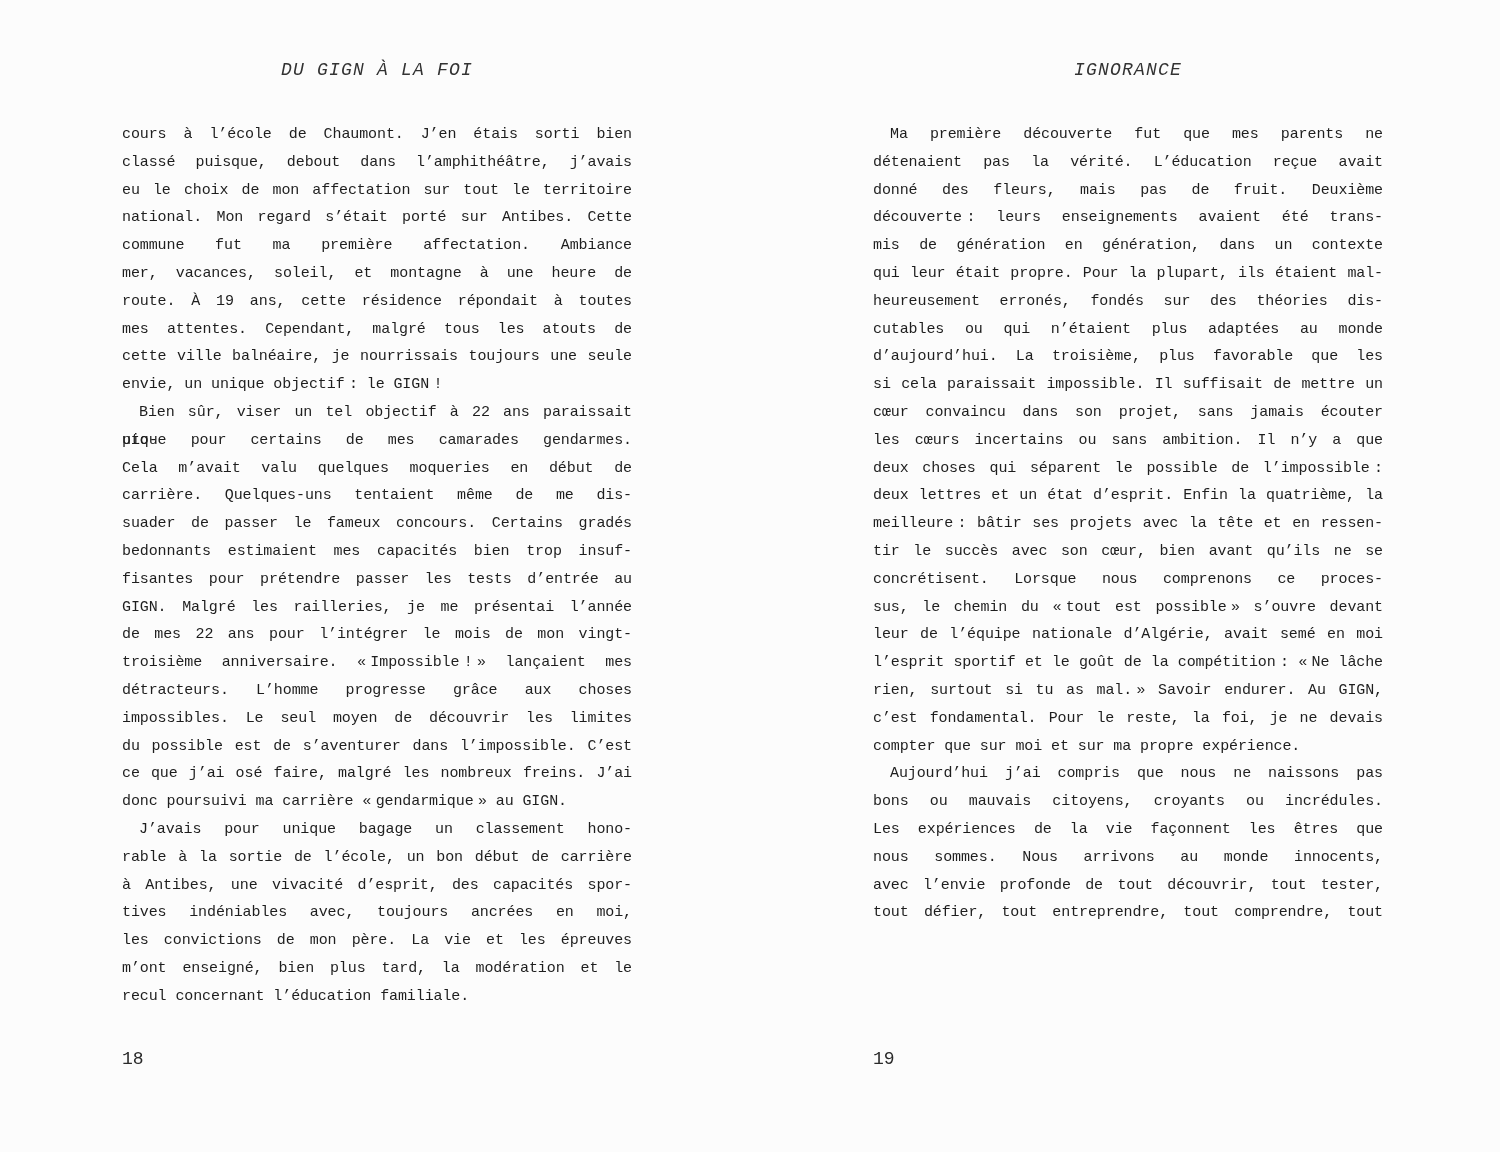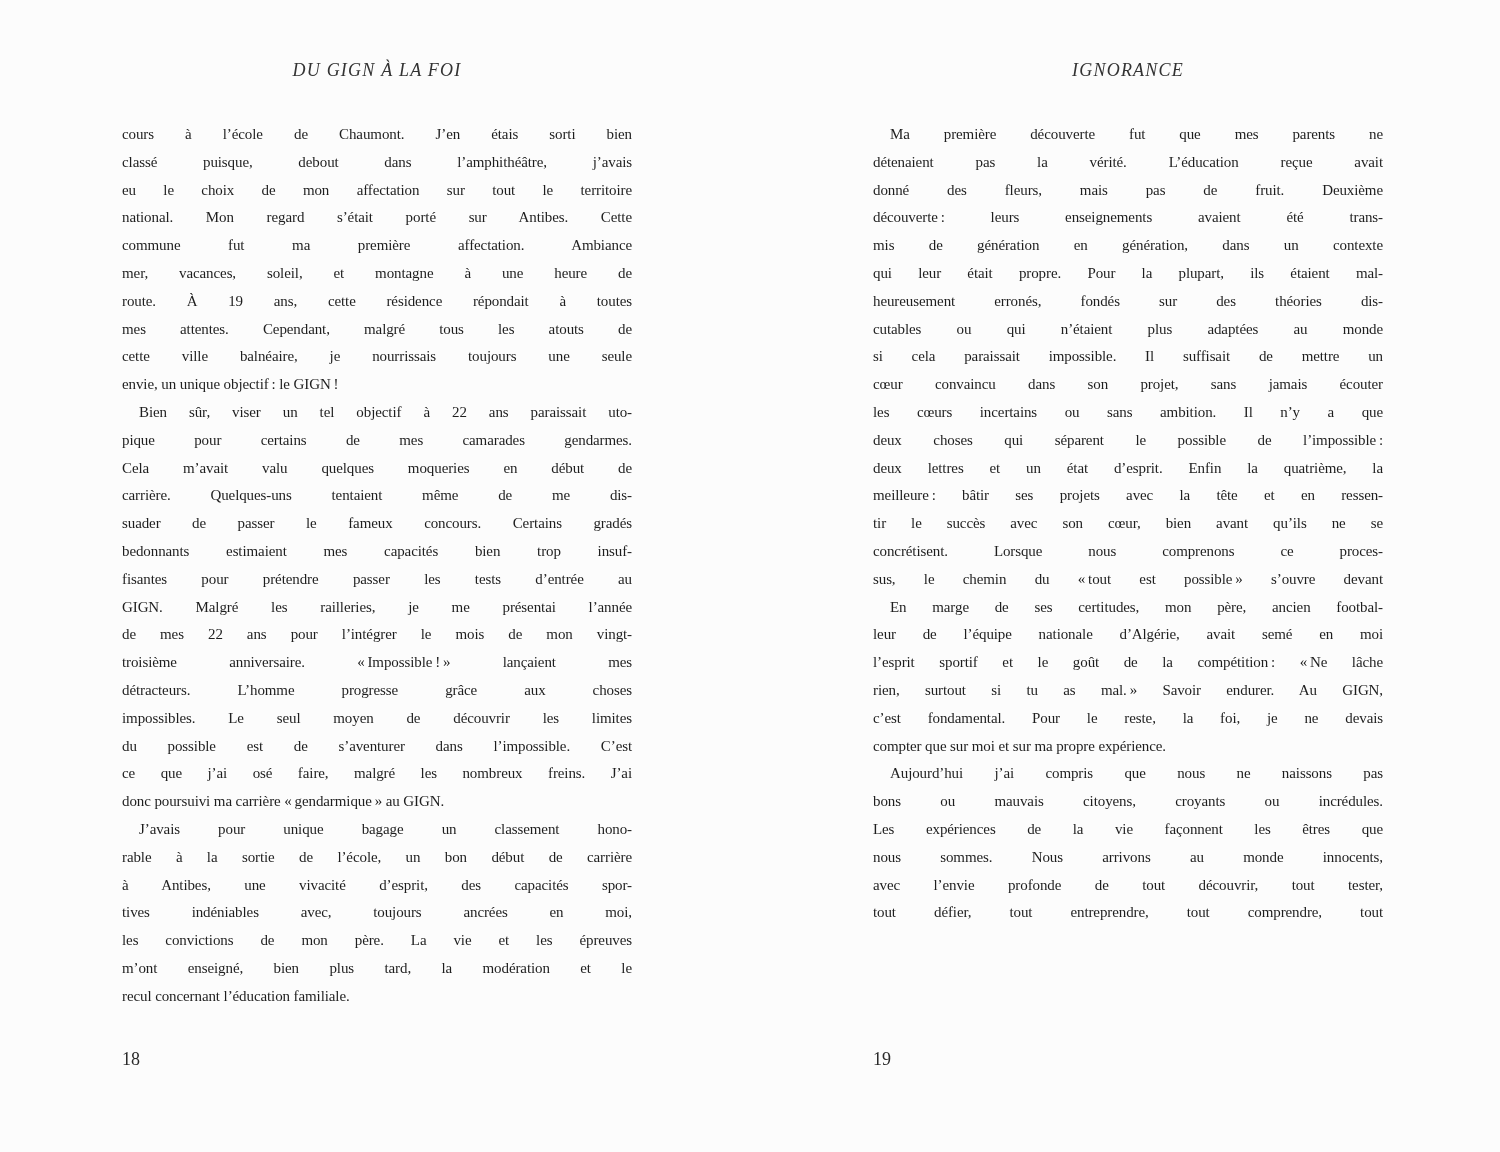--- a/index.html
+++ b/index.html
@@ -4,21 +4,21 @@
 <style>
   html, body { margin: 0; padding: 0; }
   body {
     width: 1500px;
     height: 1152px;
     position: relative;
     background: #fcfcfc;
     font-family: "Liberation Serif", "DejaVu Serif", serif;
     overflow: hidden;
   }
-  .page { position: absolute; top: 0; height: 1152px; width: 750px; }
+  .page { position: absolute; top: 0; height: 1152px; width: 750px; font-family: Liberation Mono, monospace; }
   .page.left  { left: 0; }
   .page.right { left: 750px; }
 
   .running-header {
     position: absolute;
     top: 60px;
     width: 510px;
     text-align: center;
     font-style: italic;
     font-size: 18px;
@@ -116,32 +116,32 @@
     <div class="page-body">
         <div class="para">
           <div class="line indent">Ma première découverte fut que mes parents ne</div>
           <div class="line">détenaient pas la vérité. L’éducation reçue avait</div>
           <div class="line">donné des fleurs, mais pas de fruit. Deuxième</div>
           <div class="line">découverte : leurs enseignements avaient été trans-</div>
           <div class="line">mis de génération en génération, dans un contexte</div>
           <div class="line">qui leur était propre. Pour la plupart, ils étaient mal-</div>
           <div class="line">heureusement erronés, fondés sur des théories dis-</div>
           <div class="line">cutables ou qui n’étaient plus adaptées au monde</div>
+          <div class="line">d’aujourd’hui. La troisième, plus favorable que les</div>
           <div class="line">si cela paraissait impossible. Il suffisait de mettre un</div>
           <div class="line">cœur convaincu dans son projet, sans jamais écouter</div>
           <div class="line">les cœurs incertains ou sans ambition. Il n’y a que</div>
           <div class="line">deux choses qui séparent le possible de l’impossible :</div>
           <div class="line">deux lettres et un état d’esprit. Enfin la quatrième, la</div>
           <div class="line">meilleure : bâtir ses projets avec la tête et en ressen-</div>
           <div class="line">tir le succès avec son cœur, bien avant qu’ils ne se</div>
           <div class="line">concrétisent. Lorsque nous comprenons ce proces-</div>
           <div class="line">sus, le chemin du « tout est possible » s’ouvre devant</div>
         </div>
         <div class="para">
-          <div class="line indent">En marge de ses certitudes, mon père, ancien footbal-</div>
           <div class="line">leur de l’équipe nationale d’Algérie, avait semé en moi</div>
           <div class="line">l’esprit sportif et le goût de la compétition : « Ne lâche</div>
           <div class="line">rien, surtout si tu as mal. » Savoir endurer. Au GIGN,</div>
           <div class="line">c’est fondamental. Pour le reste, la foi, je ne devais</div>
           <div class="line end">compter que sur moi et sur ma propre expérience.</div>
         </div>
         <div class="para">
           <div class="line indent">Aujourd’hui j’ai compris que nous ne naissons pas</div>
           <div class="line">bons ou mauvais citoyens, croyants ou incrédules.</div>
           <div class="line">Les expériences de la vie façonnent les êtres que</div>

